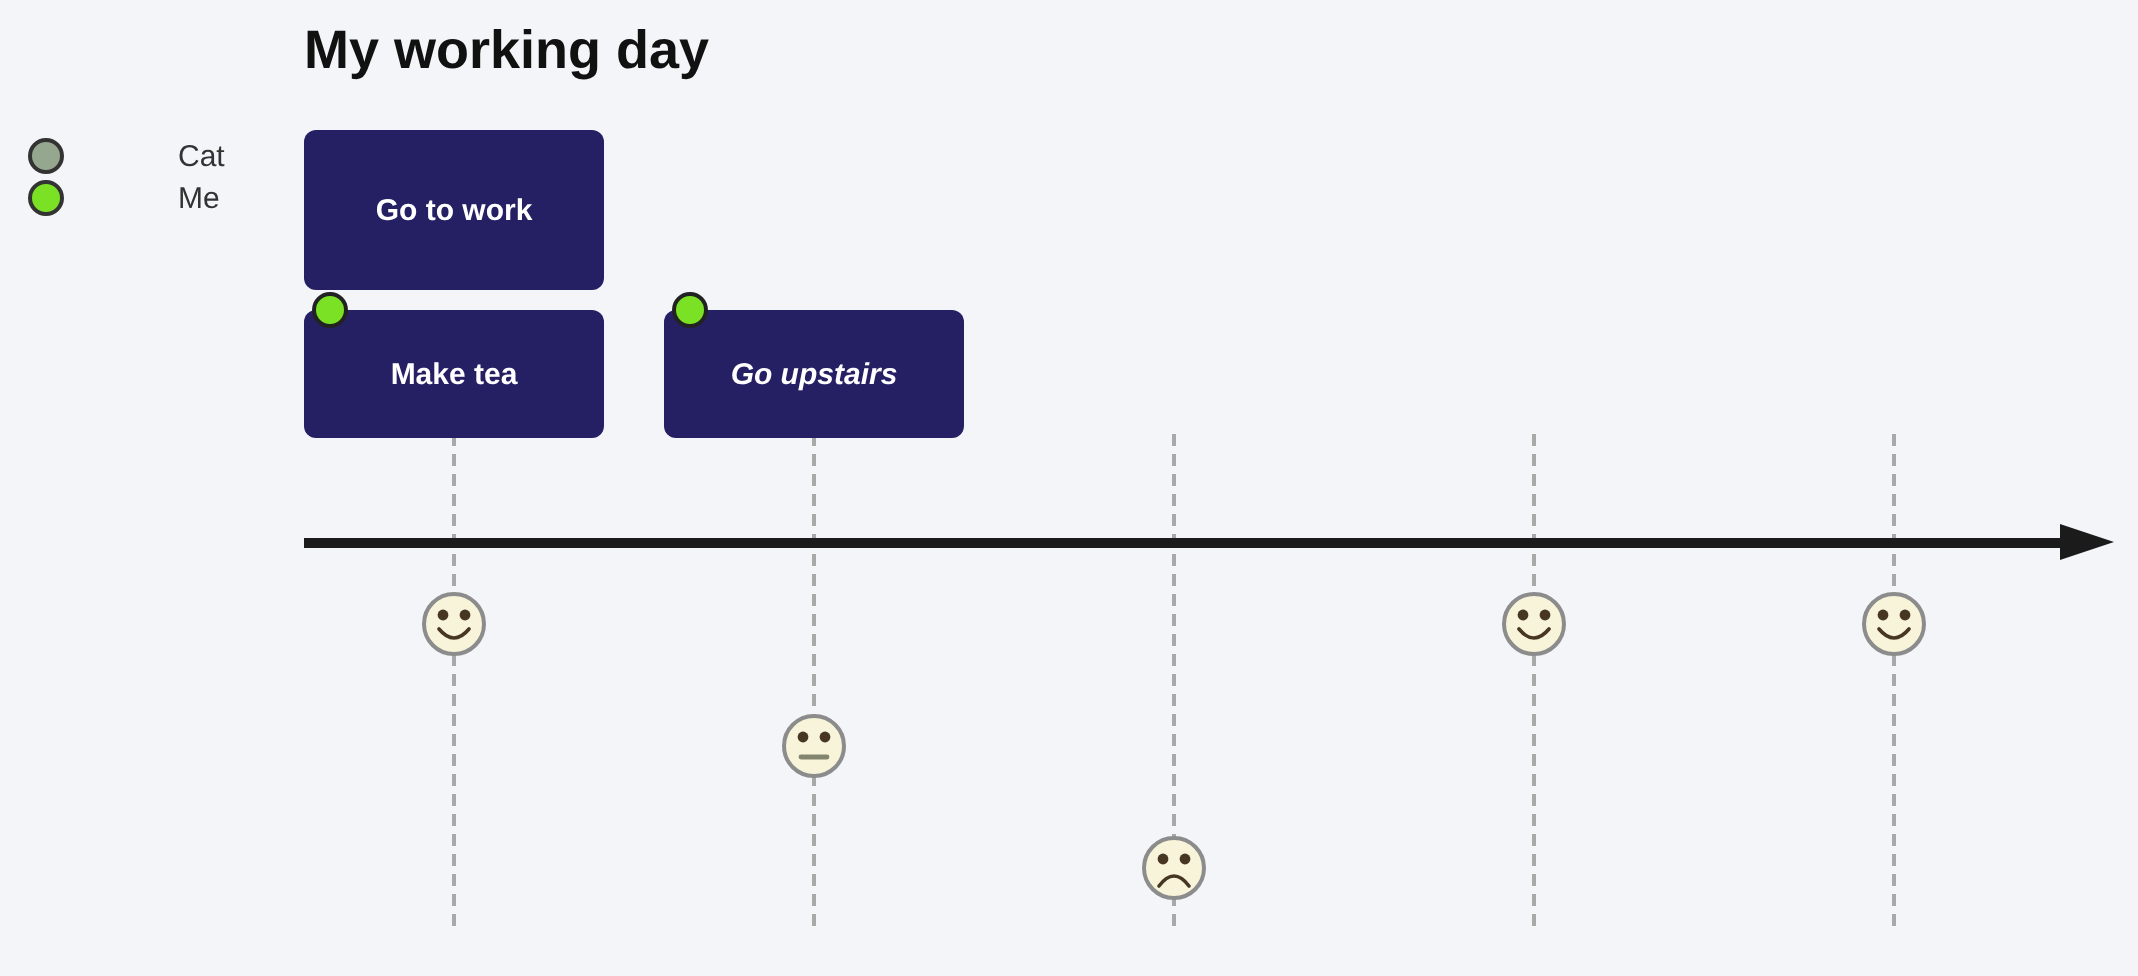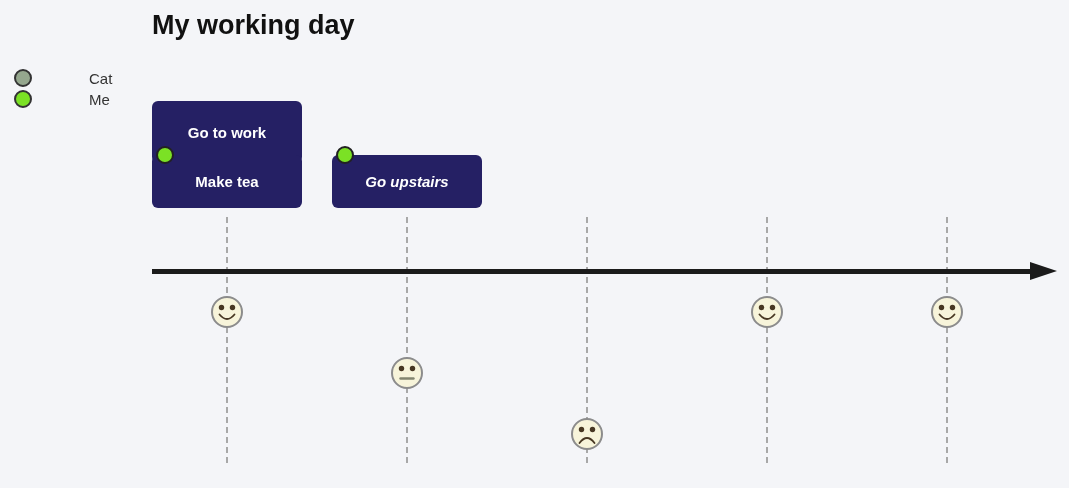--- a/index.html
+++ b/index.html
@@ -39,32 +39,32 @@
     top: 217px;
     height: 246px;
     width: 0;
     border-left: 2px dashed #a8a8a8;
     z-index: 1;
   }
   
   .box {
     position: absolute;
     width: 150px;
-    height: 53px;
+    height: 64px;
     border-radius: 6px;
     display: flex;
     align-items: center;
     justify-content: center;
     color: #ffffff;
     font-size: 15px;
     font-weight: bold;
     z-index: 2;
     text-align: center;
   }
-  .section-row { top: 65px; height: 62px; margin-top: 36px; }
+  .section-row { top: 65px; height: 80px; }
   .task-row { top: 155px; }
   
   .actor-dot {
     position: absolute;
     top: -9px;
     width: 14px; height: 14px;
     border-radius: 50%;
     border: 2px solid #222222;
   }
   

